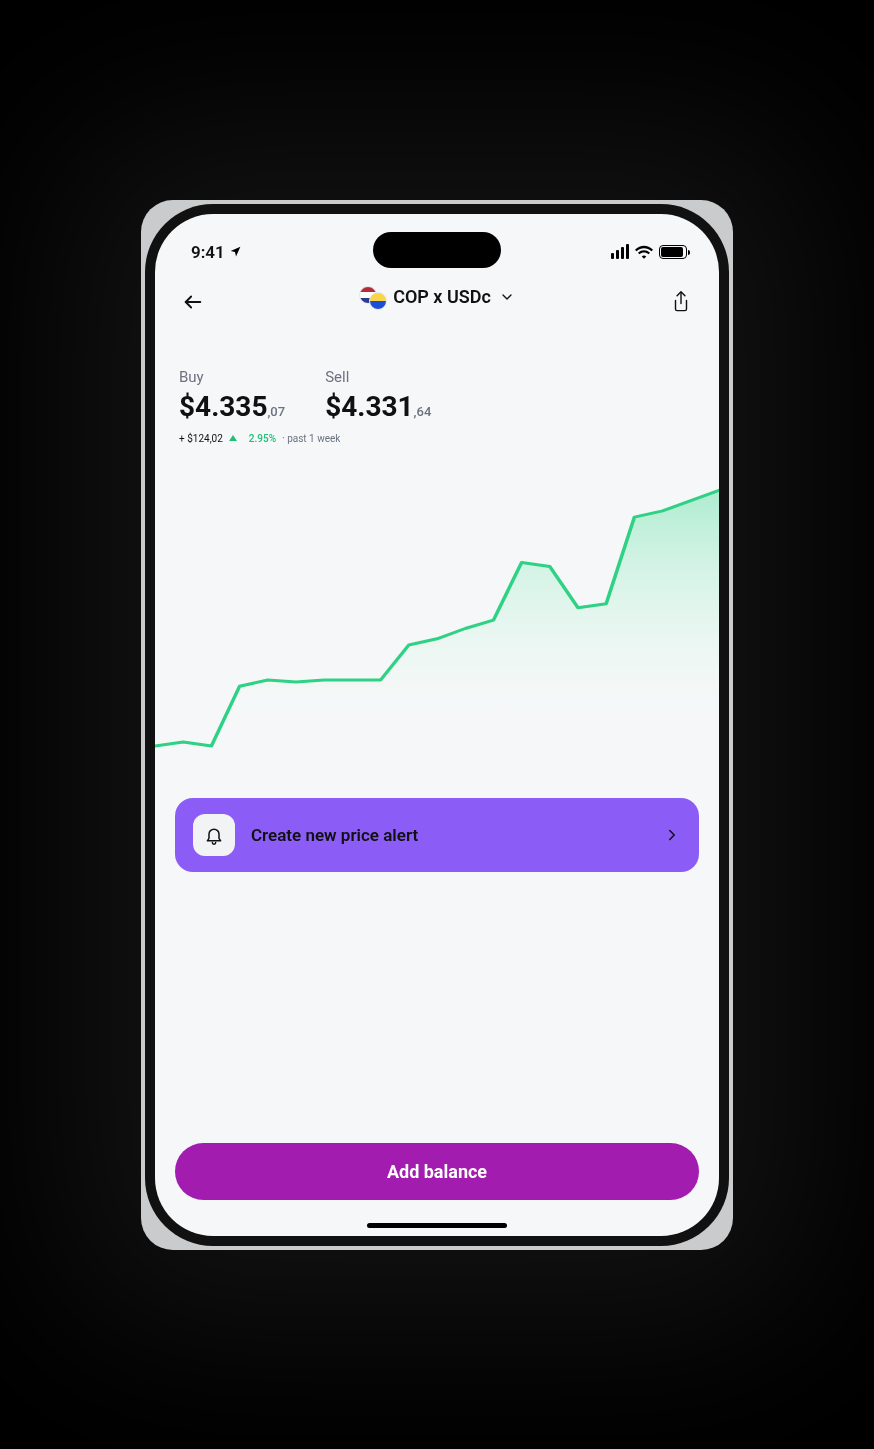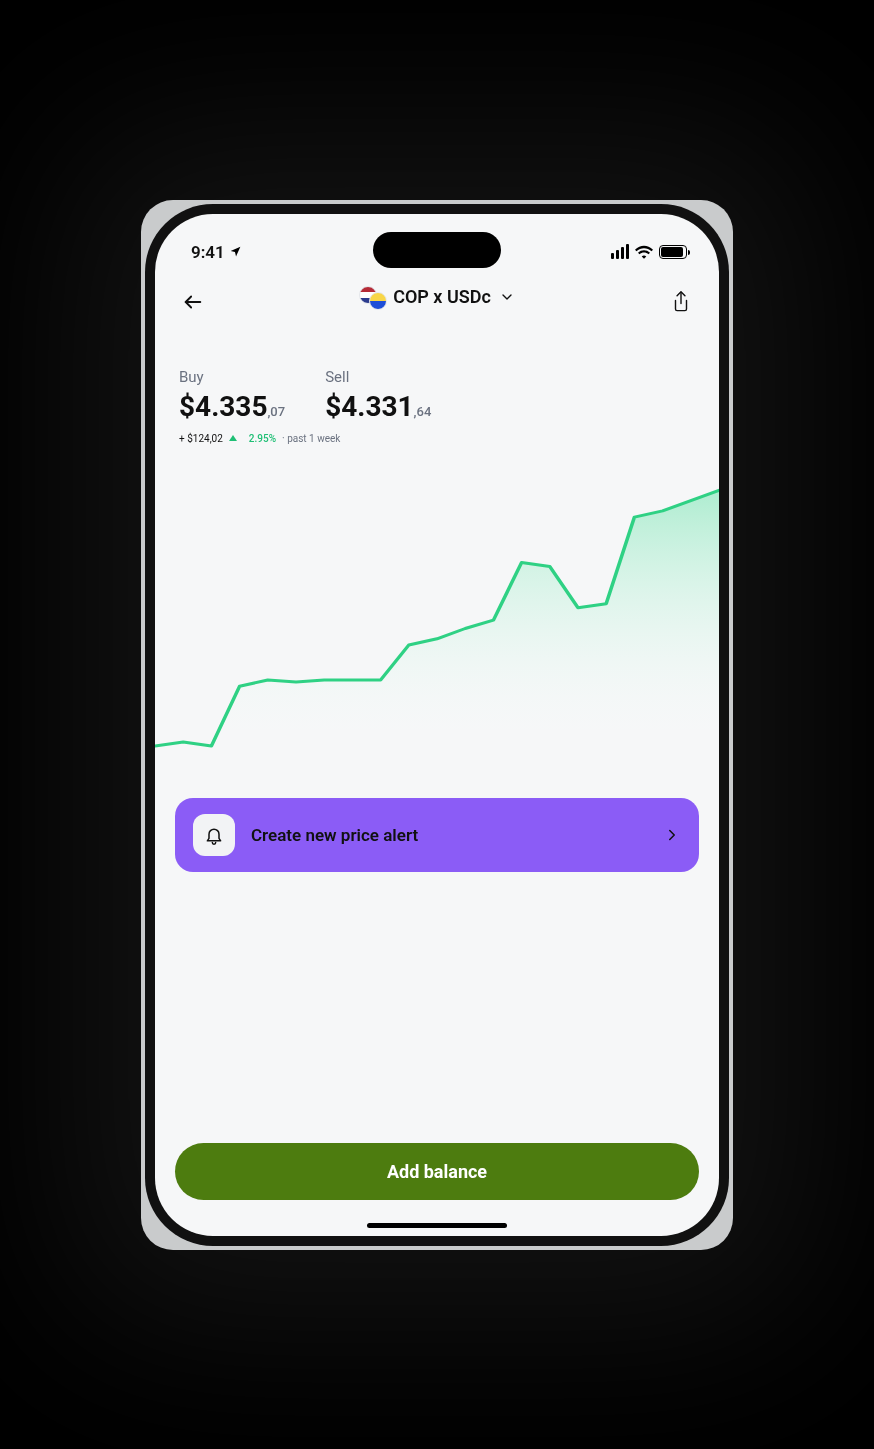--- a/index.html
+++ b/index.html
@@ -99,21 +99,21 @@
   .alerts-section { padding: 46px 20px 0 20px; }
   .alerts-title { font-size:19px; font-weight:700; color:#111; margin-bottom:16px; }
   .alert-row {
     background:#8b5cf6; border-radius:18px; padding:16px 18px;
     display:flex; align-items:center; gap:16px;
   }
   .bell-box { width:42px; height:42px; background:#f2f3f5; border-radius:12px; display:flex; align-items:center; justify-content:center;}
   .alert-row .label { flex:1; font-size:17px; font-weight:600; color:#111;}
   .cta-wrap { margin-top:auto; padding:0 20px 36px 20px; }
   .cta {
-    background:#4d7c0f; color:#fff; font-size:18px; font-weight:700;
+    background:#a21caf; color:#fff; font-size:18px; font-weight:700;
     text-align:center; padding:18px 0; border-radius:30px;
   }
   .home-indicator {
     position:absolute; bottom:8px; left:50%; transform:translateX(-50%);
     width:140px; height:5px; background:#000; border-radius:3px;
   }
 </style>
 </head>
 <body>
 

